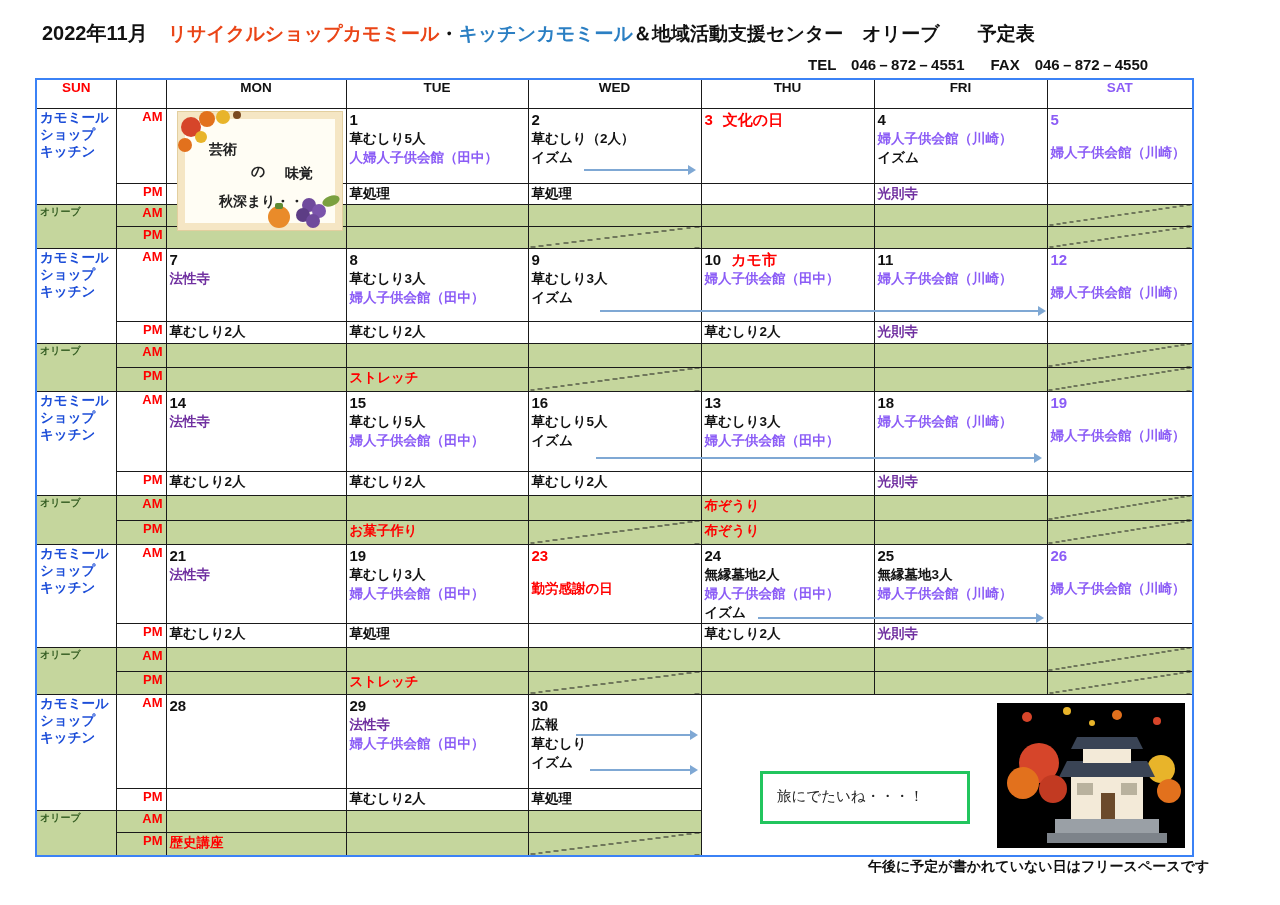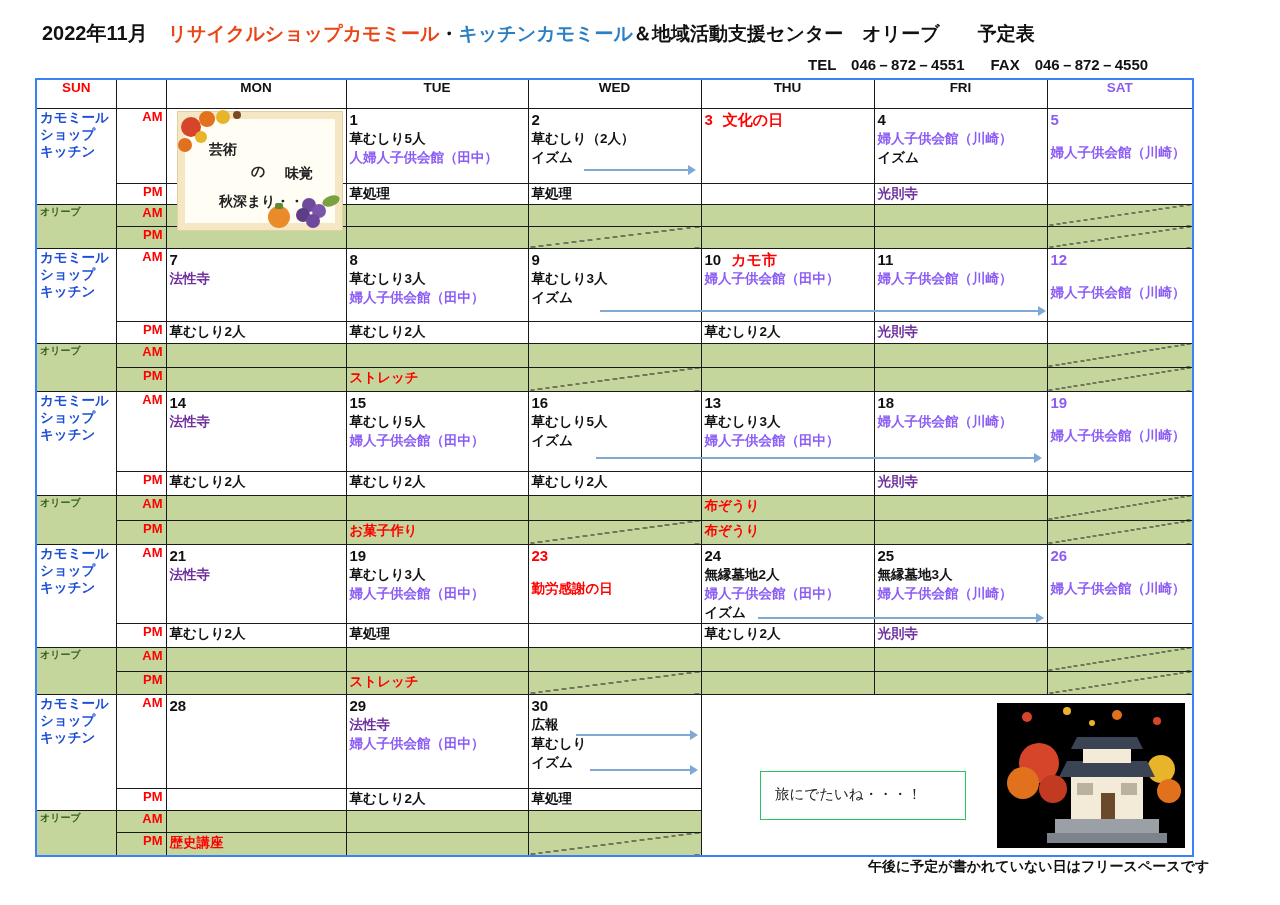--- a/index.html
+++ b/index.html
@@ -38,21 +38,21 @@
   .arrow{position:absolute;height:2px;background:#7fa8d4;}
   .arrow::after{content:"";position:absolute;right:-2px;top:-4px;
     border-left:8px solid #7fa8d4;border-top:5px solid transparent;border-bottom:5px solid transparent;}
   
   .autumn-card{position:absolute;left:178px;top:112px;width:150px;height:104px;
     background:#fffdf4;border:7px solid #f5e6c4;box-shadow:0 0 0 1px #e3cf9f;z-index:5;}
   .autumn-card .w{position:absolute;font-size:14px;font-weight:bold;color:#222;white-space:nowrap;}
   .autumn-card svg{position:absolute;}
   
   .notebox{position:absolute;left:760px;top:771px;width:204px;height:47px;background:#fff;
-    border:1px solid #22c55e;z-index:4;}
+    border:3px solid #22c55e;z-index:4;}
   .notebox span{position:absolute;left:14px;top:13px;font-size:14.5px;color:#222;}
   
   .temple{position:absolute;left:997px;top:703px;width:188px;height:145px;background:#000;z-index:4;}
   
   .footer-note{position:absolute;left:868px;top:858px;font-size:14px;font-weight:bold;color:#111;white-space:nowrap;}
 </style>
 </head>
 <body>
 
 <div class="canvas">

